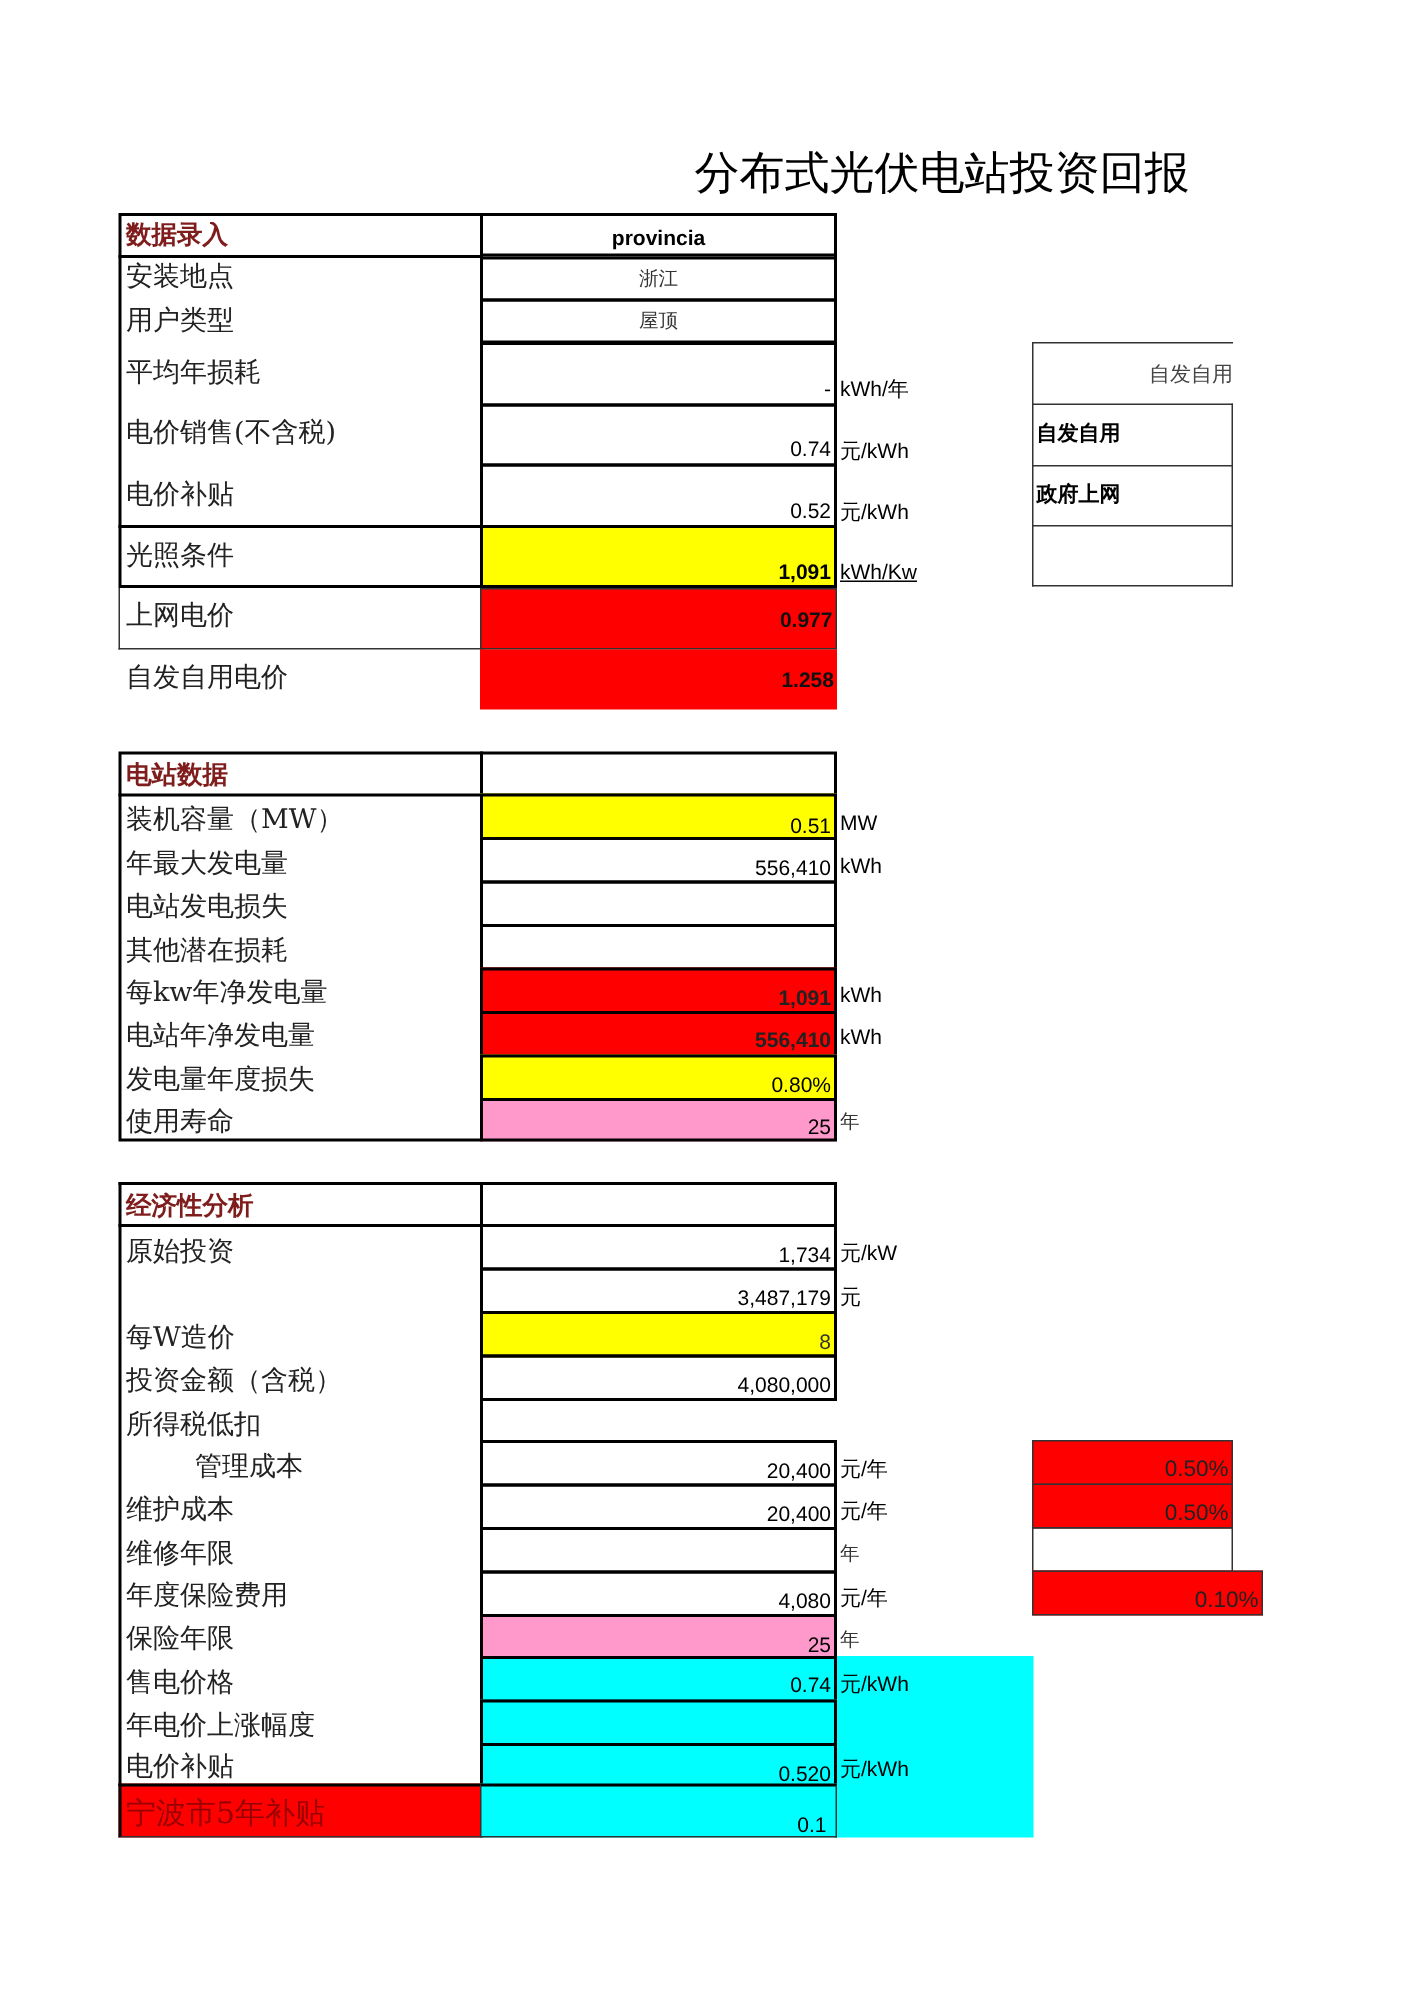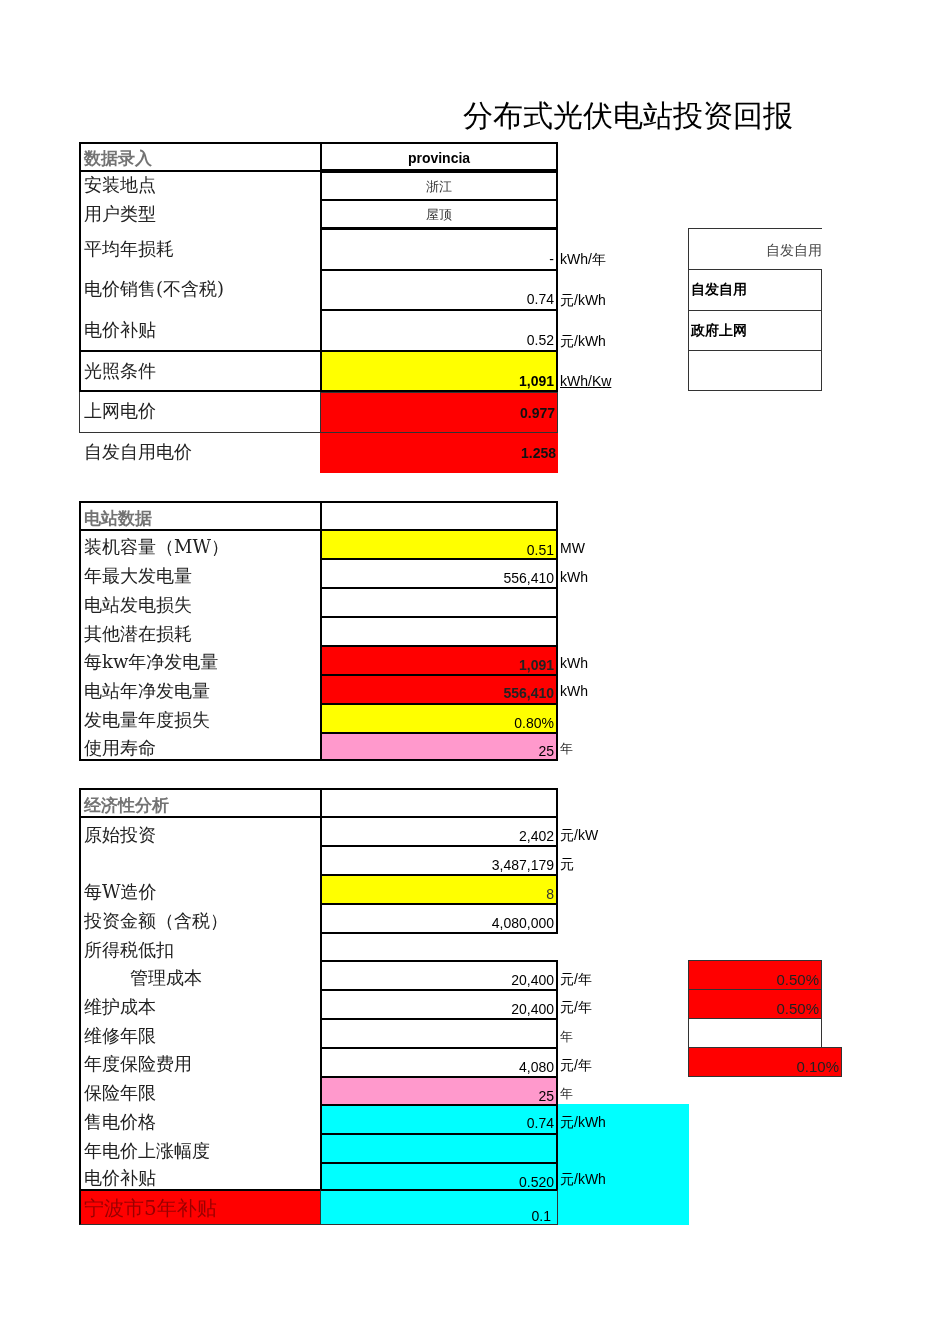--- a/index.html
+++ b/index.html
@@ -3,21 +3,21 @@
 <meta charset="utf-8">
 <style>
   html, body { margin:0; padding:0; background:#ffffff; }
   body { width:950px; height:1344px; position:relative; overflow:hidden;
          font-family:"Liberation Sans", "DejaVu Sans", sans-serif; color:#000; }
   .abs { position:absolute; box-sizing:border-box; }
   .title { left:463px; top:94px; width:360px; height:44px; font-family:"DejaVu Serif", serif;
            font-size:30px; line-height:44px; white-space:nowrap; overflow:hidden; }
   .lbl { font-family:"DejaVu Serif", serif; font-size:18px; color:#222; white-space:nowrap;
          padding-left:3px; overflow:hidden; }
-  .lbl.bold { font-weight:bold; font-family:Liberation Serif, serif; font-size:17px; color:#737373; }
+  .lbl.bold { font-weight:bold; font-family:Liberation Mono, monospace; font-size:17px; color:#7f1d1d; }
   .val { font-size:14px; text-align:right; padding-right:2px; white-space:nowrap; overflow:hidden; }
   .val.center { text-align:center; padding-right:0; }
   .val.bold { font-weight:bold; }
   .unit { font-size:14px; white-space:nowrap; padding-left:3px; }
   .b { border:2px solid #000; }
   .bt { border-top:2px solid #000; }
   .yellow { background:#ffff00; }
   .red { background:#ff0000; }
   .pink { background:#ff99cc; }
   .cyan { background:#00ffff; }
@@ -106,21 +106,21 @@
 <div class="abs lbl" style="left:81px;top:735px;width:238px;height:26px;line-height:26px;">使用寿命</div>
 <div class="abs b val pink" style="left:320px;top:732px;width:238px;height:29px;line-height:34px;">25</div>
 <div class="abs unit" style="left:557px;top:740px;height:18px;line-height:18px;font-family:'DejaVu Serif',serif;font-size:13px;color:#333;">年</div>
 
 <div class="abs" style="left:79px;top:788px;width:243px;height:402px;border:2px solid #000;border-bottom:none;"></div>
 <div class="abs lbl bold" style="left:81px;top:795px;width:238px;height:22px;line-height:22px;">经济性分析</div>
 <div class="abs b" style="left:320px;top:788px;width:238px;height:30px;"></div>
 <div class="abs bt" style="left:79px;top:816px;width:243px;height:0;"></div>
 
 <div class="abs lbl" style="left:81px;top:822px;width:238px;height:26px;line-height:26px;">原始投资</div>
-<div class="abs b val" style="left:320px;top:816px;width:238px;height:31px;line-height:36px;">2,402</div>
+<div class="abs b val" style="left:320px;top:816px;width:238px;height:31px;line-height:36px;">1,734</div>
 <div class="abs unit" style="left:557px;top:826px;height:18px;line-height:18px;">元/kW</div>
 
 <div class="abs b val" style="left:320px;top:845px;width:238px;height:31px;line-height:36px;">3,487,179</div>
 <div class="abs unit" style="left:557px;top:855px;height:18px;line-height:18px;">元</div>
 
 <div class="abs lbl" style="left:81px;top:879px;width:238px;height:26px;line-height:26px;">每W造价</div>
 <div class="abs b val yellow" style="left:320px;top:874px;width:238px;height:31px;line-height:36px;color:#333;">8</div>
 
 <div class="abs lbl" style="left:81px;top:908px;width:238px;height:26px;line-height:26px;">投资金额（含税）</div>
 <div class="abs b val" style="left:320px;top:903px;width:238px;height:31px;line-height:36px;">4,080,000</div>

